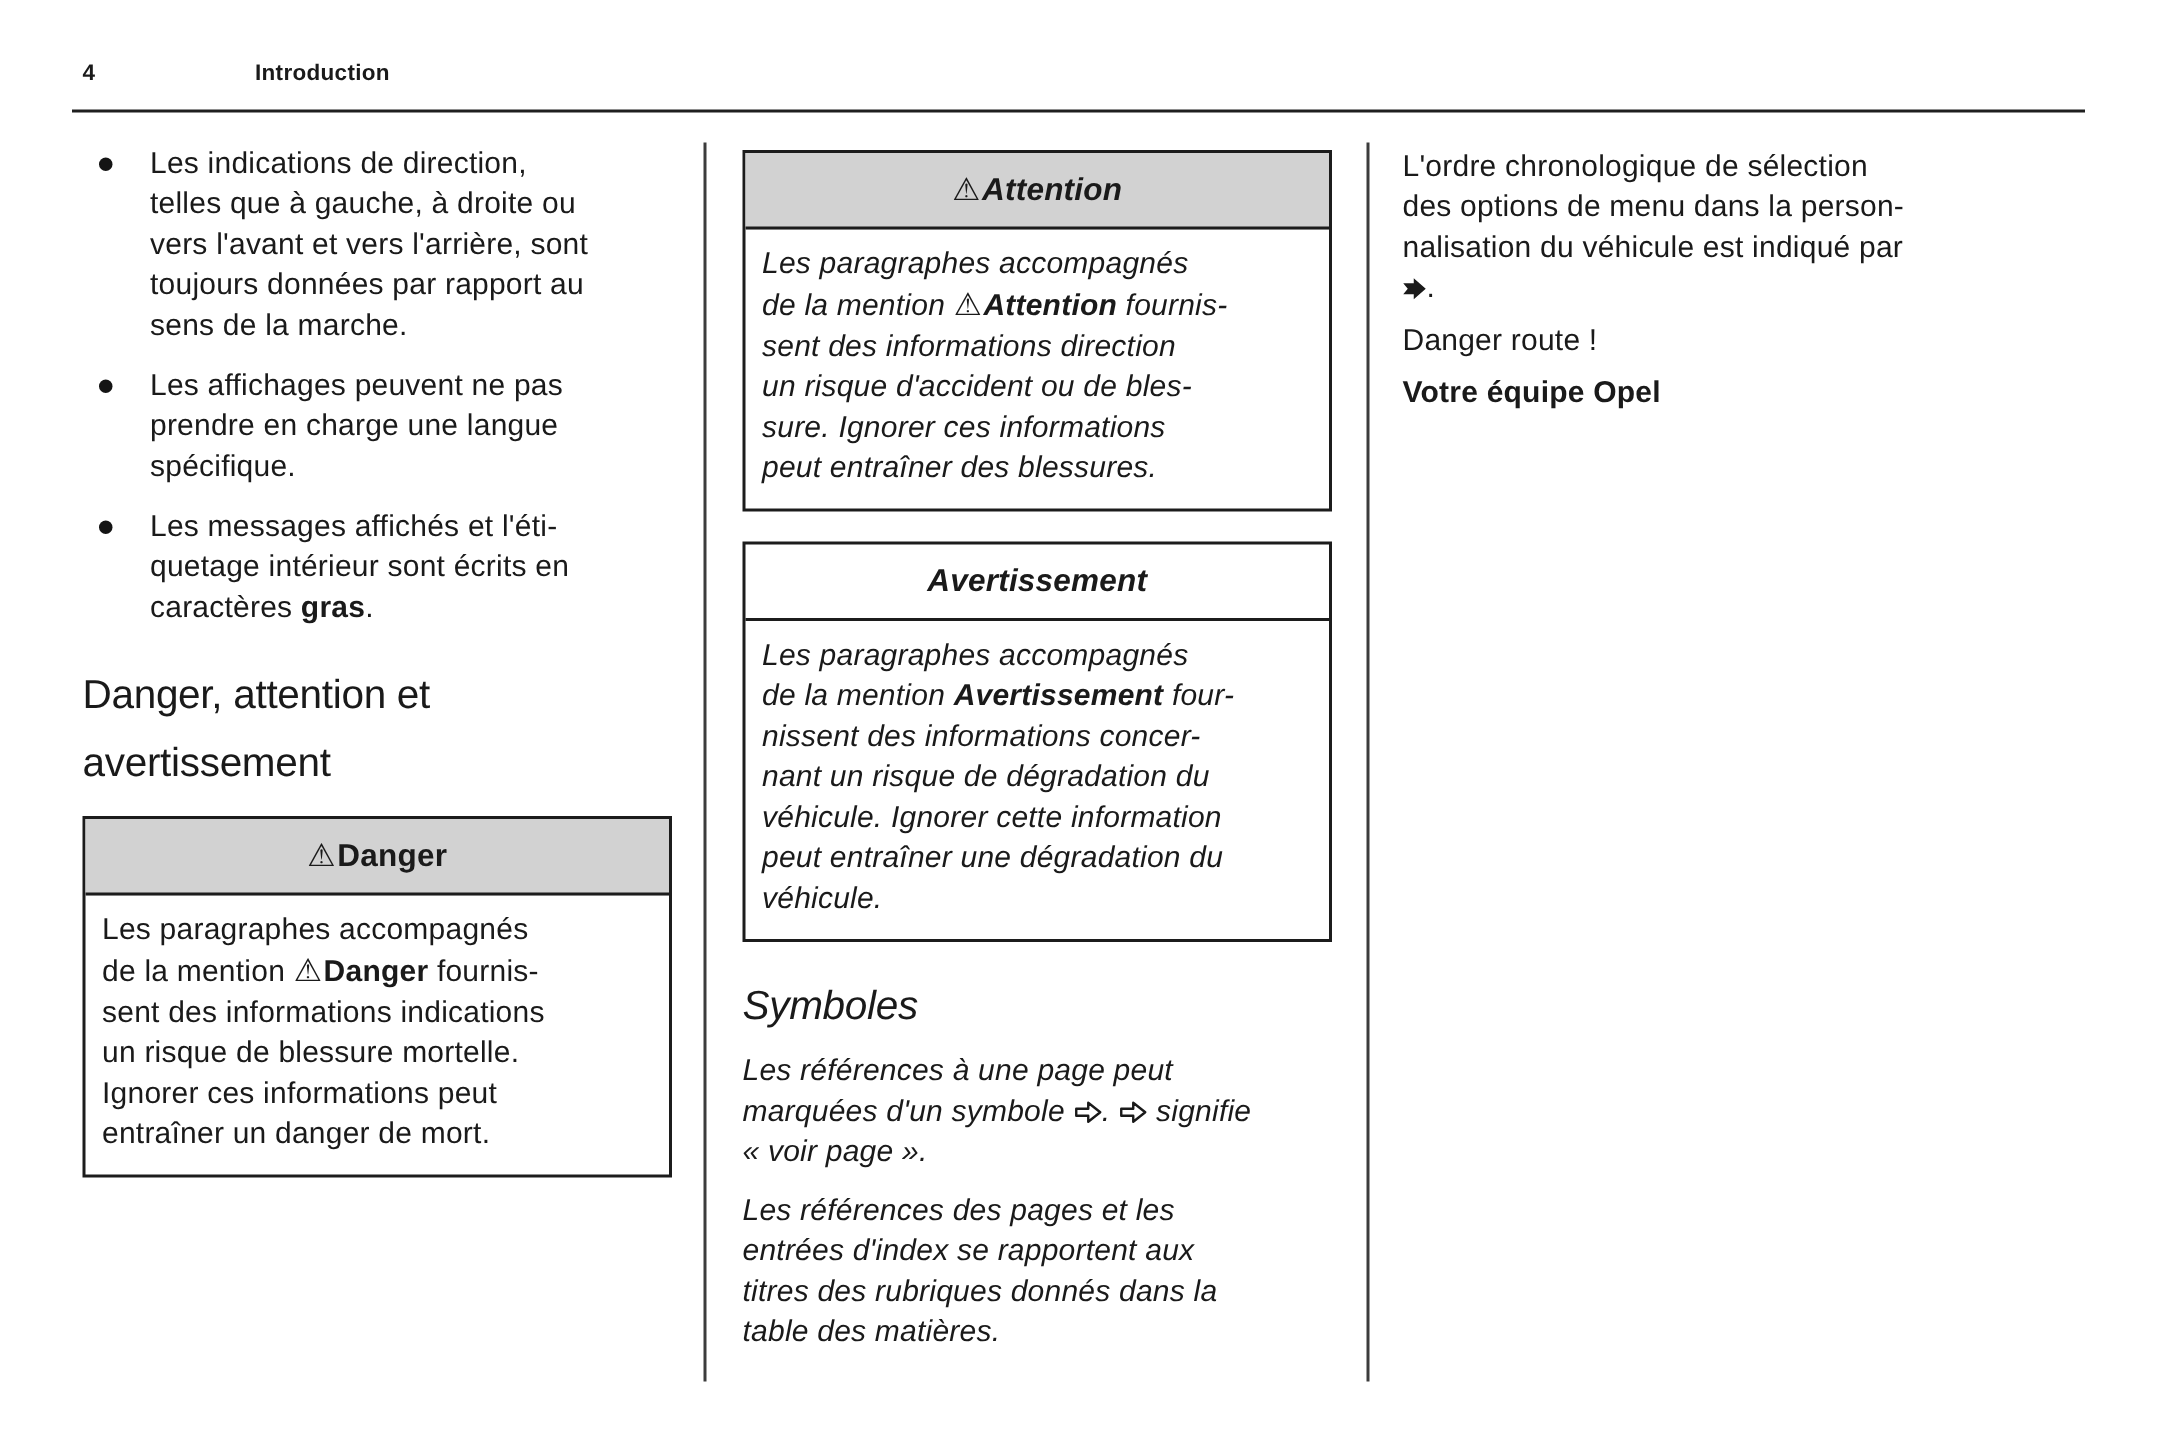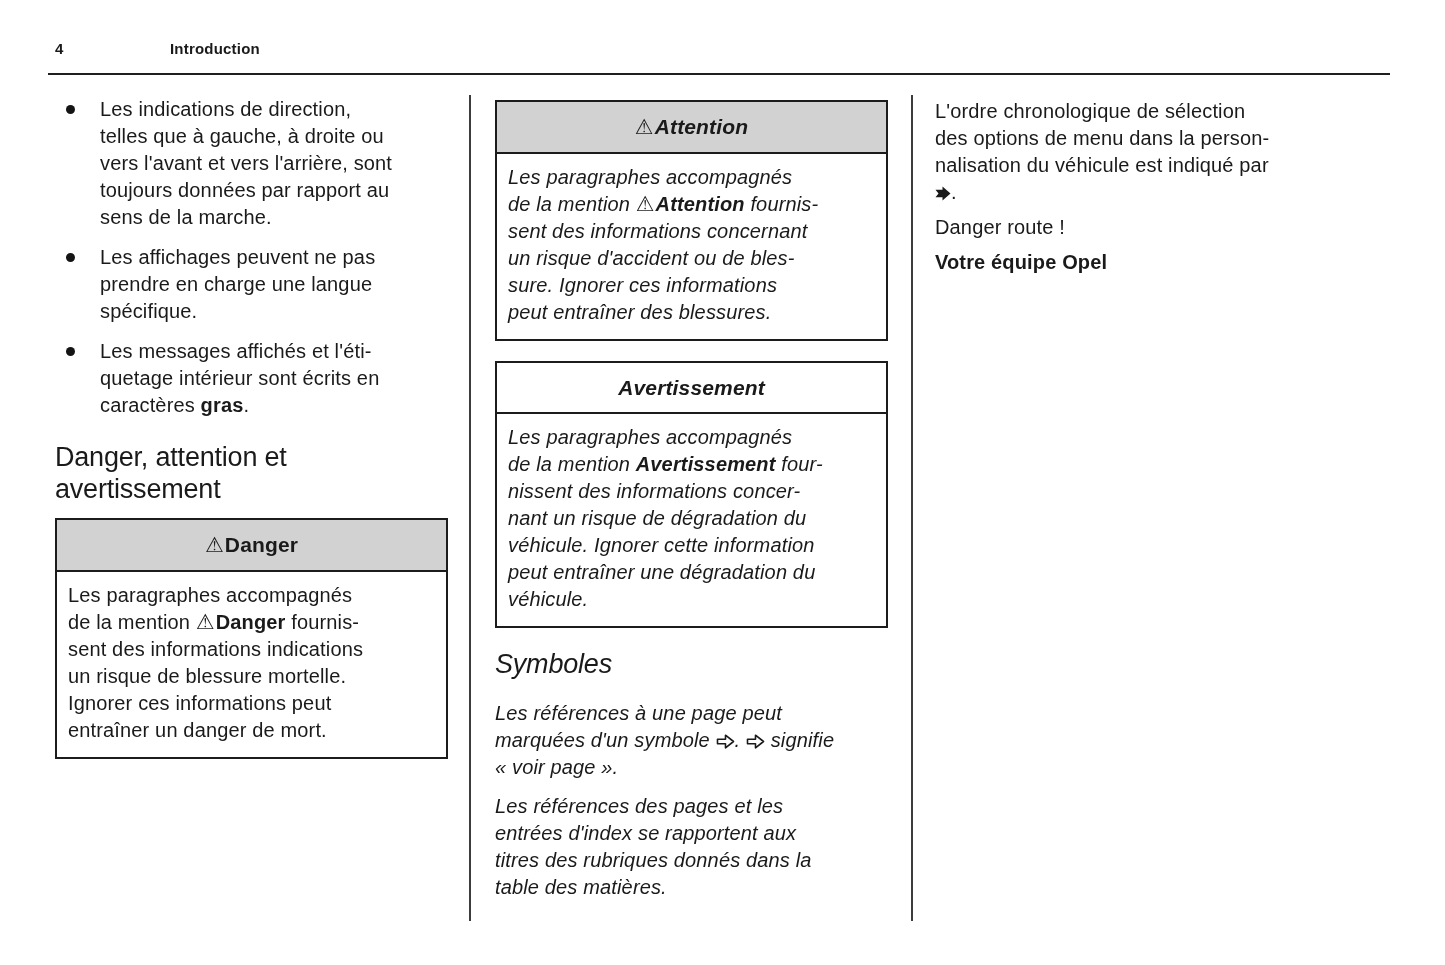--- a/index.html
+++ b/index.html
@@ -79,27 +79,27 @@
     top: 9px;
     width: 9px;
     height: 9px;
     border-radius: 50%;
     background: #141414;
   }
 
   
   h2.section-heading {
     font-size: 27px;
-    line-height: 32px;
+    line-height: 45px;
     font-weight: 400;
     letter-spacing: -0.2px;
     margin: 22px 0 13px 0;
     white-space: pre-line;
   }
-  h2.mt0 { margin-top: 20px; margin-bottom: 20px; }
+  h2.mt0 { margin-top: 20px; margin-bottom: 8px; }
 
   
   .warn-box {
     border: 2px solid #1c1c1c;
     background: #ffffff;
     margin: 0 0 20px 0;
   }
   .warn-box-header {
     text-align: center;
     font-size: 21px;
@@ -176,21 +176,21 @@
 Ignorer ces informations peut
 entraîner un danger de mort.</span></div>
     </div>
   </div>
 
   <div class="col col-middle">
     <div class="warn-box">
       <div class="warn-box-header gray"><span class="warn-glyph">⚠︎</span><span class="b">Attention</span></div>
       <div class="warn-box-body"><span>Les paragraphes accompagnés
 de la mention </span><span class="warn-glyph">⚠︎</span><span class="b">Attention</span><span> fournis-
-sent des informations concernant
+sent des informations direction
 un risque d'accident ou de bles-
 sure. Ignorer ces informations
 peut entraîner des blessures.</span></div>
     </div>
 
     <div class="warn-box">
       <div class="warn-box-header"><span class="b">Avertissement</span></div>
       <div class="warn-box-body"><span>Les paragraphes accompagnés
 de la mention </span><span class="b">Avertissement</span><span> four-
 nissent des informations concer-

